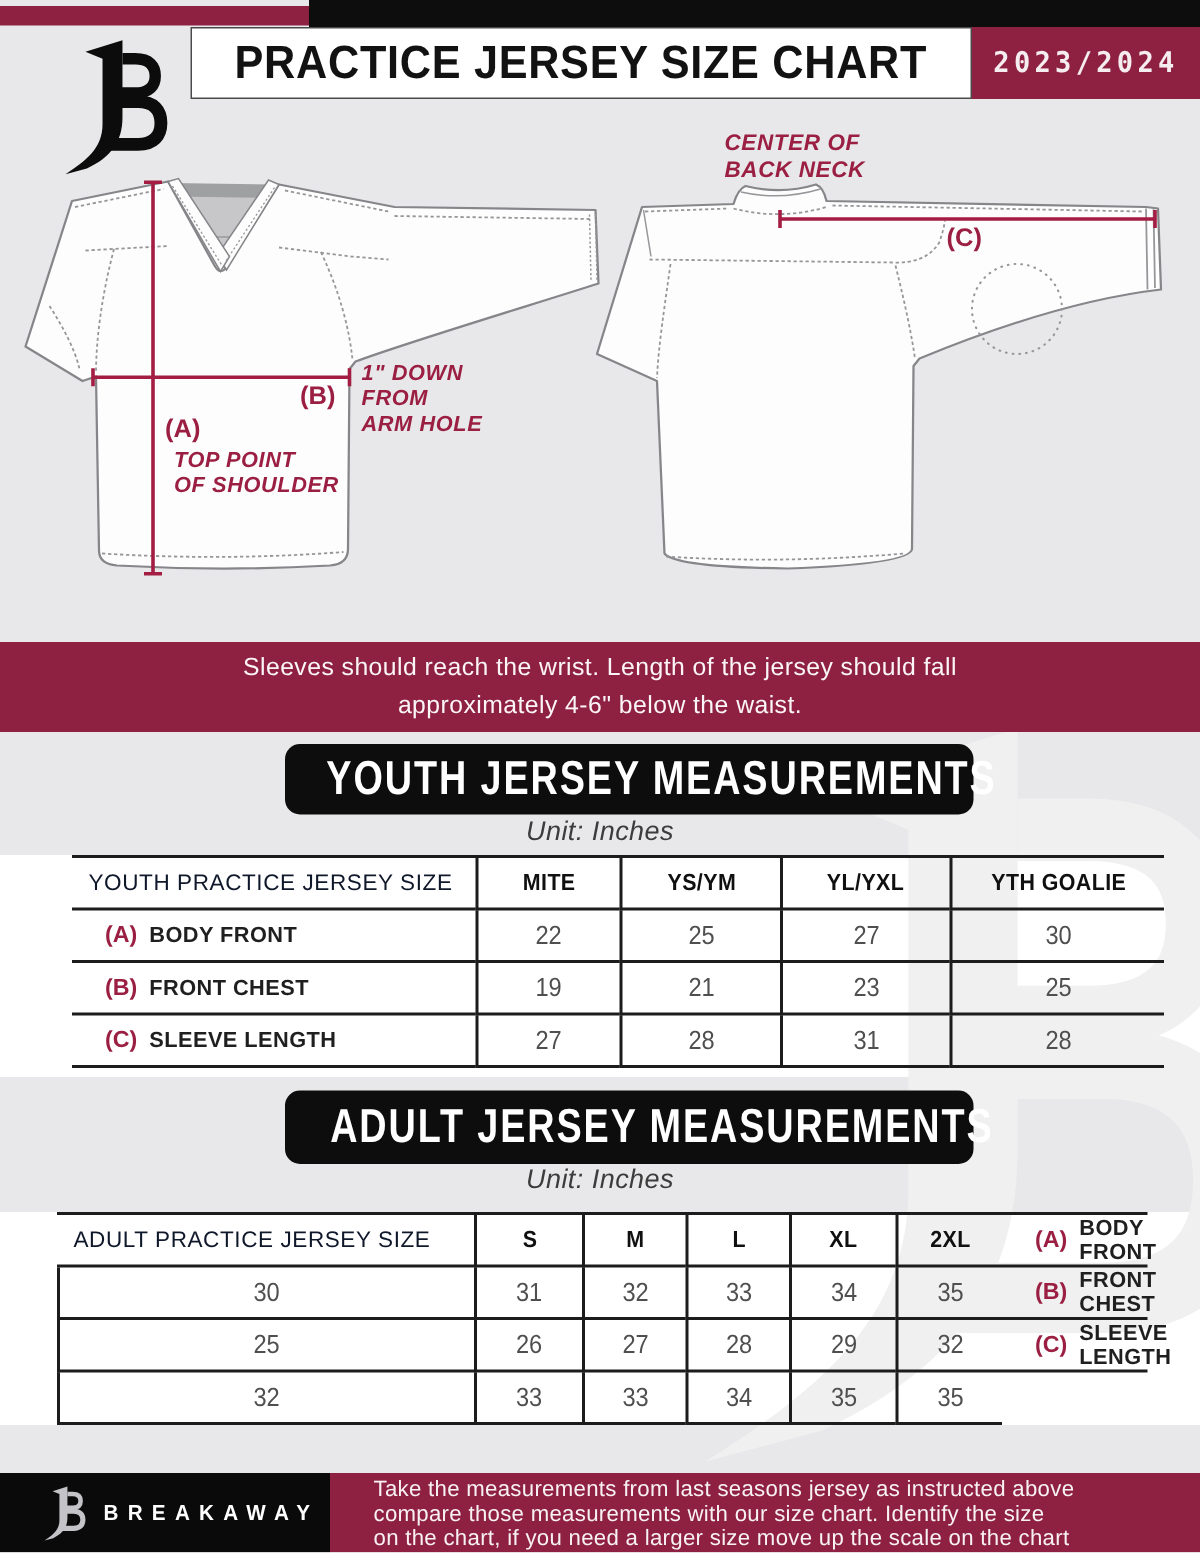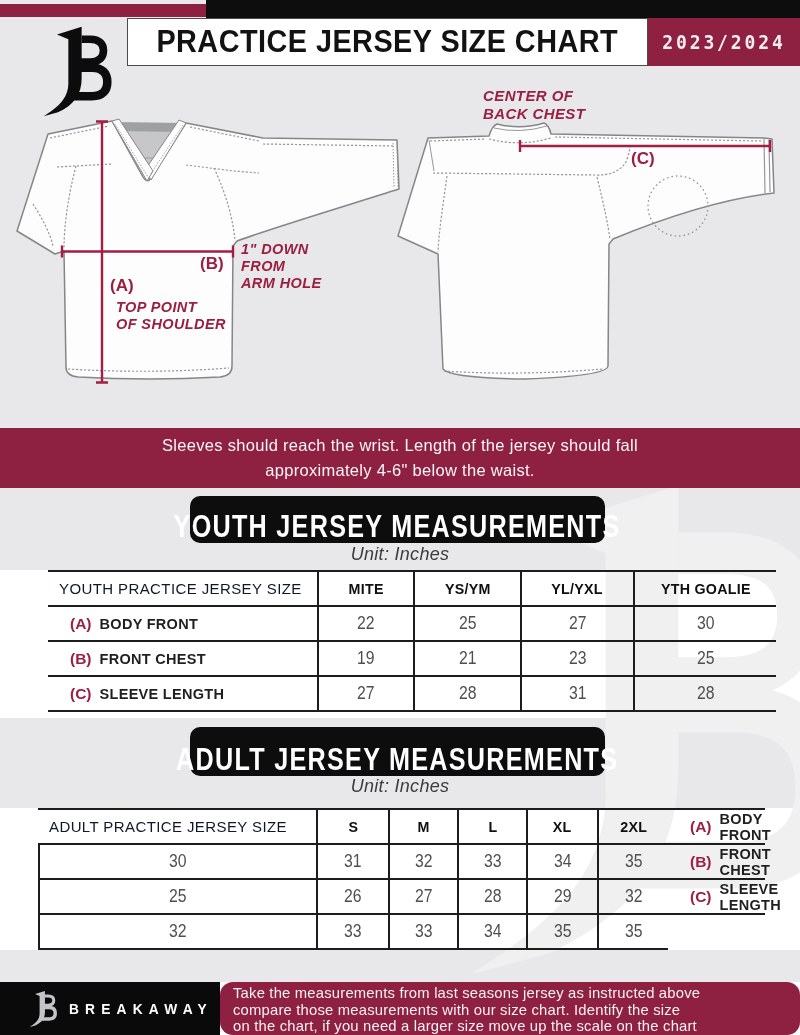--- a/index.html
+++ b/index.html
@@ -28,21 +28,21 @@
   .mkey{position:absolute;color:#9b1f42;font-weight:800;font-size:17px;z-index:1;}
   .mnote{position:absolute;color:#9b1f42;font-style:italic;font-weight:600;font-size:14.5px;
          line-height:1.18;white-space:pre-line;letter-spacing:0.4px;z-index:1;}
   
   .fit-banner{left:0;top:428px;width:800px;height:60px;background:#8e2142;z-index:1;
               display:flex;align-items:center;justify-content:center;}
   .fit-banner div{color:#fbf5f7;font-size:16.5px;line-height:1.5;text-align:center;
                   white-space:pre-line;letter-spacing:0.3px;font-weight:400;}
   
   .sec-banner{left:190px;width:415px;background:#0d0d0d;border-radius:10px;z-index:1;
-              display:flex;align-items:flex-end;justify-content:center;}
+              display:flex;align-items:center;justify-content:center;padding-left:44px;}
   .sec-banner span{color:#ffffff;font-size:30px;font-weight:700;letter-spacing:1.5px;
                    display:inline-block;transform:scale(0.84,1.06);white-space:nowrap;}
   .banner-youth{top:496px;height:47px;}
   .banner-adult{top:727px;height:49px;}
   .unit{left:0;width:800px;text-align:center;font-style:italic;font-size:18px;color:#3c3c3c;
         font-weight:500;letter-spacing:0.3px;z-index:1;}
   .unit-youth{top:544px;}
   .unit-adult{top:776px;}
   
   .tbl{position:absolute;display:grid;border-top:2px solid #1c1c1c;z-index:1;}
@@ -57,22 +57,22 @@
   .c.row-lab{justify-content:flex-start;padding-left:22px;}
   .c.row-lab .k{color:#9b1f42;font-weight:800;font-size:15.5px;margin-right:8px;}
   .c.row-lab .t{color:#1f1f1f;font-weight:600;font-size:14.5px;letter-spacing:0.3px;}
   .c.num span{font-size:17.5px;color:#4f4f4f;display:inline-block;transform:scaleX(0.9);}
   
   .f-black{left:0;top:982px;width:220px;height:53px;background:#0a0a0a;display:flex;
            align-items:center;padding-left:27px;box-sizing:border-box;z-index:1;}
   .f-brand{color:#ffffff;font-size:14.5px;font-weight:700;letter-spacing:6.5px;margin-left:11px;
            display:inline-block;transform:scaleX(0.95);transform-origin:left;white-space:nowrap;}
   .f-note{left:220px;top:982px;width:580px;height:53px;background:#8e2142;box-sizing:border-box;
-          padding:3px 8px 0 13px;color:#f8f1f3;font-size:14.8px;line-height:16.6px;
-          white-space:pre-line;letter-spacing:0.2px;z-index:1;border-radius:13px;}
+          padding:3px 8px 0 29px;color:#f8f1f3;font-size:14.8px;line-height:16.6px;
+          white-space:pre-line;letter-spacing:0.2px;z-index:1;}
   svg{display:block;}
   .diagram-svg{z-index:1;}
 </style>
 </head>
 <body>
 
 <div id="page">
 
   <div class="abs bg-top"></div>
   <div class="abs bg-mid"></div>
@@ -168,21 +168,21 @@
 
   <div class="mkey" style="left:110px;top:276px">(A)</div>
   <div class="mnote" style="left:116px;top:299px">TOP POINT
 OF SHOULDER</div>
   <div class="mkey" style="left:200px;top:254px">(B)</div>
   <div class="mnote" style="left:241px;top:241px">1" DOWN
 FROM
 ARM HOLE</div>
   <div class="mkey" style="left:631px;top:149px">(C)</div>
   <div class="mnote" style="left:483px;top:87px;font-size:15px">CENTER OF
-BACK CHEST</div>
+BACK NECK</div>
 
   <div class="abs fit-banner">
     <div>Sleeves should reach the wrist. Length of the jersey should fall
 approximately 4-6" below the waist.</div>
   </div>
 
   <div class="abs sec-banner banner-youth">
     <span>YOUTH JERSEY MEASUREMENTS</span>
   </div>
   <div class="abs unit unit-youth">Unit: Inches</div>

